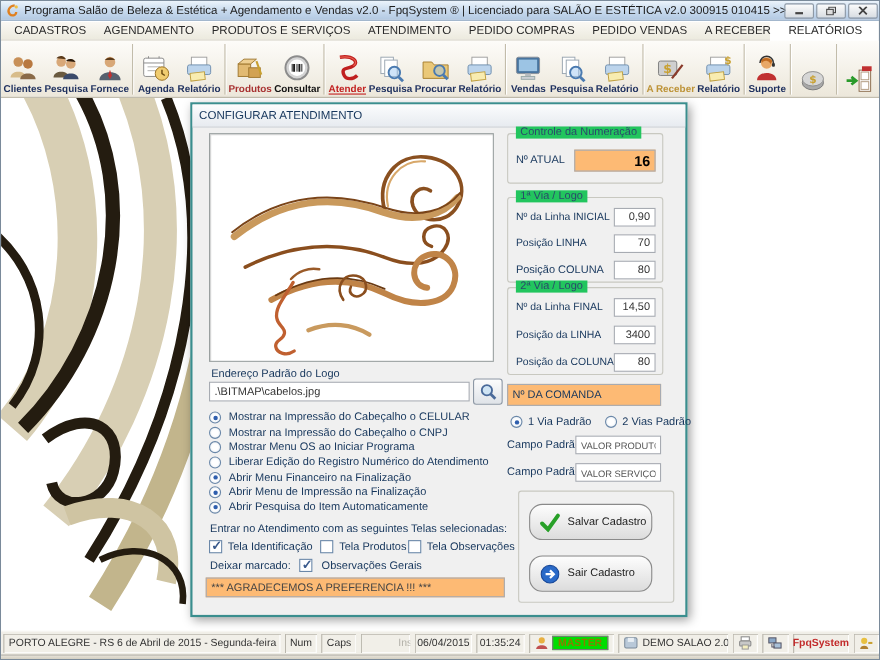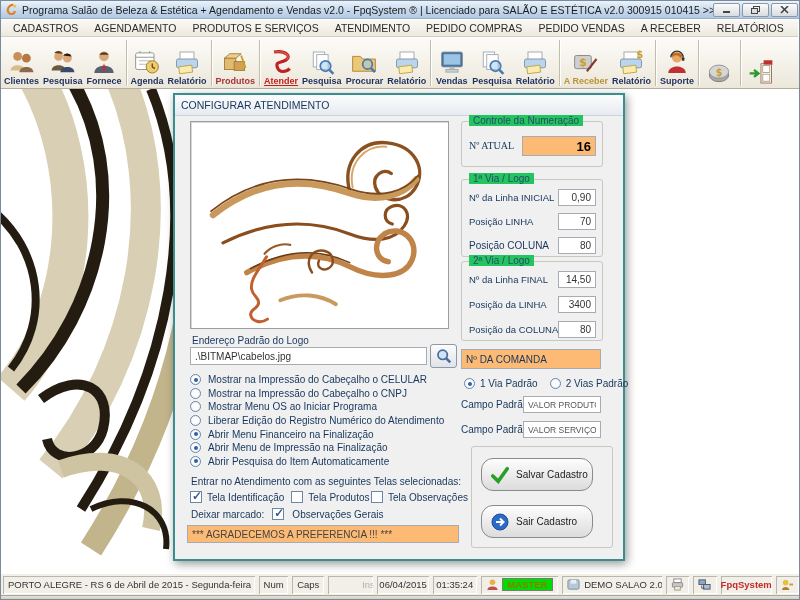--- a/index.html
+++ b/index.html
@@ -11,21 +11,21 @@
     background:linear-gradient(#eaf3fb,#c4d7ec 60%,#b3c9e2); border-bottom:1px solid #9ab0c8;
     display:flex; align-items:center; padding:0 4px; }
   .app-icon { width:13px; height:13px; margin-right:4px; flex:none; }
   .title-text { font-size:10.5px; color:#1c1c1c; white-space:nowrap; overflow:hidden; }
   .win-controls { position:absolute; right:3px; top:2px; display:flex; gap:2px; }
   .winbtn { width:27px; height:14px; background:linear-gradient(#fbfbfb,#d8dde2);
     border:1px solid #8d98a5; border-radius:2px; display:flex; align-items:center; justify-content:center; }
   .winbtn svg { width:9px; height:8px; }
 
   
-  .menubar { position:absolute; left:0; top:19px; width:797px; height:17px;
+  .menubar { position:absolute; left:0; top:19px; width:699px; height:17px;
     background:linear-gradient(#faf8f4,#eceade); border-bottom:1px solid #d2cec0;
     display:flex; align-items:center; padding:0 4px; }
   .menu-item { font-size:10.5px; color:#2a2a2a; padding:1px 8px; white-space:nowrap; cursor:default; }
 
   
   .toolbar { position:absolute; left:0; top:36px; width:800px; height:52px;
     background:linear-gradient(#fdfcf9,#ece7da); border-bottom:1px solid #b4ae9c;
     display:flex; align-items:center; padding:0 1px; }
   .tbtn { min-width:37px; height:48px; display:flex; flex-direction:column; align-items:center;
     justify-content:flex-end; padding:1px 2px; border-radius:3px; }
@@ -81,21 +81,21 @@
   .gtitle { position:absolute; top:-7px; left:7px; background:#22c55e; padding:0 4px;
     font-size:10px; color:#2b4a6b; white-space:nowrap; }
   .grow { position:absolute; left:0; width:100%; height:18px; }
   .grow .small-lbl { position:absolute; left:7px; top:3px; }
   .grow .field { position:absolute; right:6px; top:0; width:38px; height:17px; text-align:right; }
   #grp-num   { left:286px; top:26px;  width:142px; height:46px; }
   #grp-via1  { left:286px; top:84px;  width:142px; height:78px; }
   #grp-via2  { left:286px; top:166px; width:142px; height:80px; }
   #num-atual { position:absolute; right:6px; top:14px; width:74px; height:20px;
     font-size:13px; font-weight:bold; text-align:right; color:#000; }
-  #grp-num .small-lbl { position:absolute; left:7px; top:18px;font-family:Liberation Serif, serif; }
+  #grp-num .small-lbl { position:absolute; left:7px; top:18px; }
 
   .comanda { position:absolute; left:286px; top:254px; width:140px; height:20px; font-size:10px; color:#16365c; }
   .vias-row { position:absolute; left:289px; top:283px; width:138px; display:flex; gap:12px; }
   .via-item { display:flex; align-items:center; gap:5px; }
   .campo-row { position:absolute; left:286px; width:142px; height:18px; }
   .campo-row .small-lbl { position:absolute; left:0; top:3px; }
   .campo-row .field { position:absolute; left:62px; top:0; width:78px; height:17px; font-size:8.5px; color:#555; }
   #campo1 { top:301px; } #campo2 { top:326px; }
 
   #grp-buttons { left:296px; top:351px; width:142px; height:102px; }
@@ -219,20 +219,34 @@
     <div class="tsep"></div>
     <div class="tbtn">
       <svg viewBox="0 0 32 30">
         <rect x="4" y="10" width="13" height="13" fill="#e2ba72" stroke="#a07830"></rect>
         <path d="M4 10 L10 5 L23 5 L17 10 Z" fill="#eecf92" stroke="#a07830"></path>
         <rect x="15" y="14" width="12" height="10" fill="#d2a252" stroke="#a07830"></rect>
         <line x1="23" y1="7" x2="28" y2="21" stroke="#c8a030" stroke-width="2.2"></line>
       </svg>
       <span class="tlabel maroon">Produtos</span>
     </div>
+    <div class="tbtn">
+      <svg viewBox="0 0 32 30">
+        <circle cx="16" cy="14" r="12" fill="#d4d4d4" stroke="#8c8c8c" stroke-width="2"></circle>
+        <circle cx="16" cy="14" r="8.5" fill="#fff"></circle>
+        <g stroke="#1a1a1a">
+            <line x1="11" y1="10" x2="11" y2="18"></line>
+            <line x1="13" y1="10" x2="13" y2="18" stroke-width="2"></line>
+        <line x1="16" y1="10" x2="16" y2="18"></line>
+            <line x1="18.5" y1="10" x2="18.5" y2="18" stroke-width="2"></line>
+        <line x1="21" y1="10" x2="21" y2="18"></line>
+          </g>
+      </svg>
+      <span class="tlabel black">Consultar</span>
+    </div>
     <div class="tsep"></div>
     <div class="tbtn">
       <svg viewBox="0 0 32 30">
         <path d="M8 3 C22 1 28 8 22 12 C16 16 9 13 12 21 C14 27 22 26 26 22" fill="none" stroke="#c02020" stroke-width="3.6"></path>
         <path d="M8 3 C22 1 28 8 22 12" fill="none" stroke="#e86050" stroke-width="1.2"></path>
       </svg>
       <span class="tlabel red">Atender</span>
     </div>
     <div class="tbtn">
       <svg viewBox="0 0 32 30">

